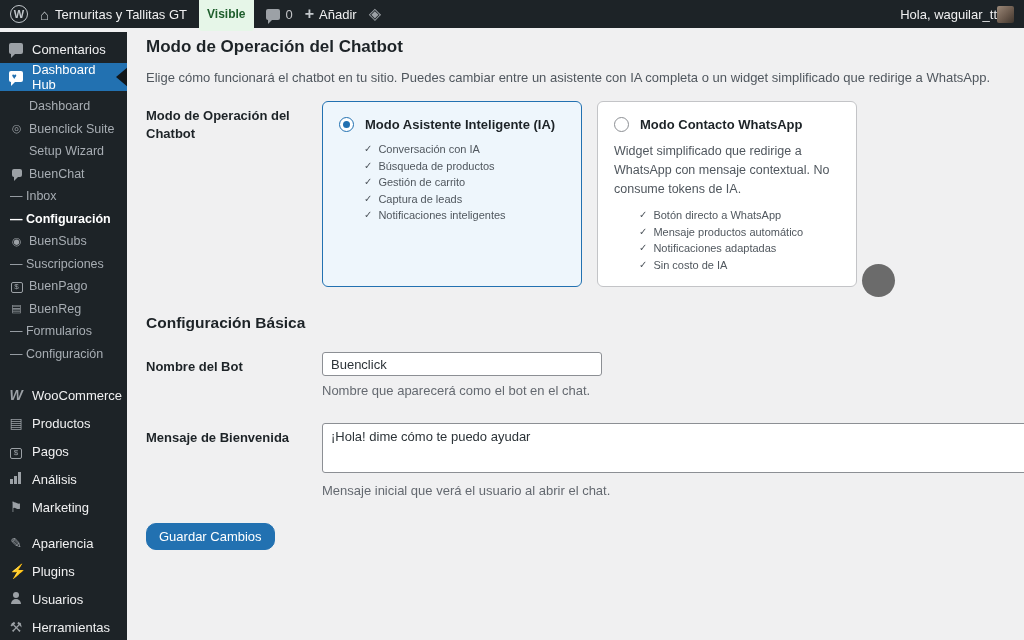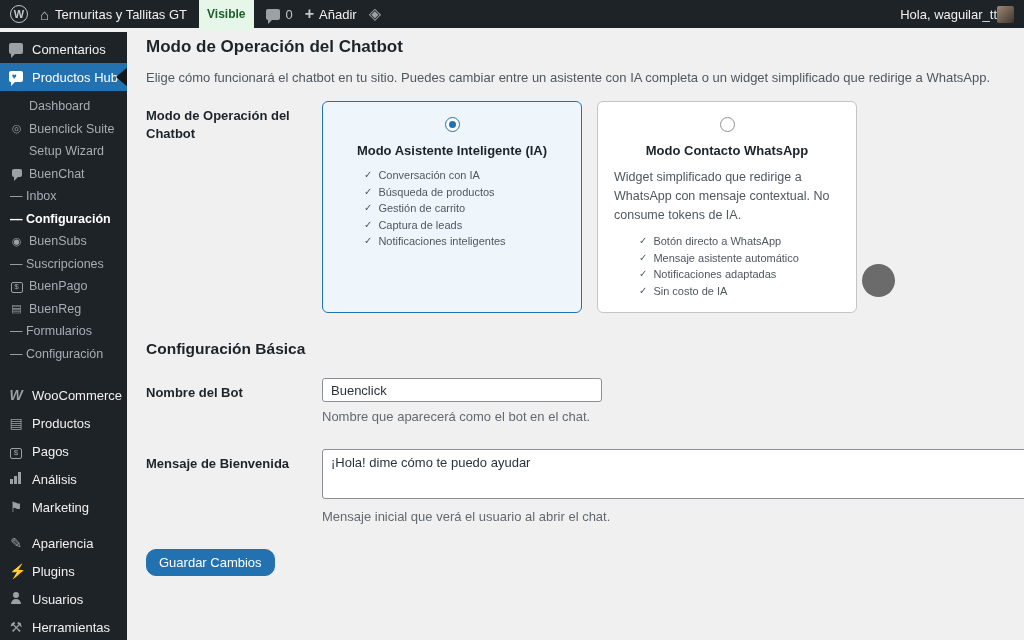--- a/index.html
+++ b/index.html
@@ -57,21 +57,21 @@
   .content { position:absolute; top:28px; left:127px; width:897px; height:612px; background:#f0f0f1; overflow:hidden; }
   .page-title { margin:9px 0 0 19px; font-size:17px; font-weight:700; color:#1d2327; }
   .page-subtitle { margin:13px 19px 0 19px; font-size:13px; color:#50575e; }
   .form-row { display:flex; margin:0 0 0 19px; }
   .form-label { width:176px; flex:none; font-weight:700; font-size:13px; color:#1d2327; line-height:1.4; padding-top:6px; padding-right:20px; }
   .row-mode { margin-top:16px; }
   .mode-cards { display:flex; gap:15px; }
   .mode-card { width:260px; border-radius:6px; padding:15px 16px; cursor:pointer; }
   .mode-card.selected { background:#eef6fc; border:1.5px solid #2271b1; }
   .mode-card.unselected { background:#fff; border:1px solid #c3c4c7; }
-  .card-head { display:flex; align-items:center; gap:11px;flex-direction:column; }
+  .card-head { display:flex; align-items:center; gap:11px; }
   .radio { width:15px; height:15px; border-radius:50%; background:#fff; border:1px solid #8c8f94; flex:none; position:relative; cursor:pointer; }
   .radio.on { border:1px solid #2271b1; }
   .radio.on::after { content:""; position:absolute; inset:3px; border-radius:50%; background:#2271b1; }
   .card-title { font-size:13px; font-weight:700; color:#1d2327; }
   .card-desc { margin-top:10px; font-size:12.5px; line-height:1.5; color:#50575e; }
   .feature-list { list-style:none; margin:11px 0 0 25px; display:grid; gap:4.5px; }
   .feature-list li { display:flex; gap:6px; font-size:11px; color:#50575e; line-height:1.1; }
   .check { color:#50575e; font-size:10px; }
   .section-heading { margin:27px 0 0 19px; font-size:15.5px; font-weight:700; color:#1d2327; }
   .row-botname { margin-top:20px; }
@@ -109,21 +109,21 @@
   </div>
 </div>
 
 <div class="sidebar">
   <div class="menu-item">
     <span class="mi-icon"><span class="bubble-icon"></span></span>
     <span>Comentarios</span>
   </div>
   <div class="menu-item active">
     <span class="mi-icon"><span class="bubble-icon bubble-heart" style="color:#fff"></span></span>
-    <span>Productos Hub</span>
+    <span>Dashboard Hub</span>
     <span class="menu-arrow"></span>
   </div>
   <ul class="submenu">
     <li>
         <span class="sub-icon empty"></span>
         <span>Dashboard</span>
       </li>
     <li>
         <span class="sub-icon">◎</span>
         <span>Buenclick Suite</span>
@@ -246,21 +246,21 @@
           <span class="card-title">Modo Contacto WhatsApp</span>
         </div>
         <div class="card-desc">Widget simplificado que redirige a WhatsApp con mensaje contextual. No consume tokens de IA.</div>
         <ul class="feature-list">
           <li>
               <span class="check">✓</span>
               <span>Botón directo a WhatsApp</span>
             </li>
           <li>
               <span class="check">✓</span>
-              <span>Mensaje asistente automático</span>
+              <span>Mensaje productos automático</span>
             </li>
           <li>
               <span class="check">✓</span>
               <span>Notificaciones adaptadas</span>
             </li>
           <li>
               <span class="check">✓</span>
               <span>Sin costo de IA</span>
             </li>
         </ul>

